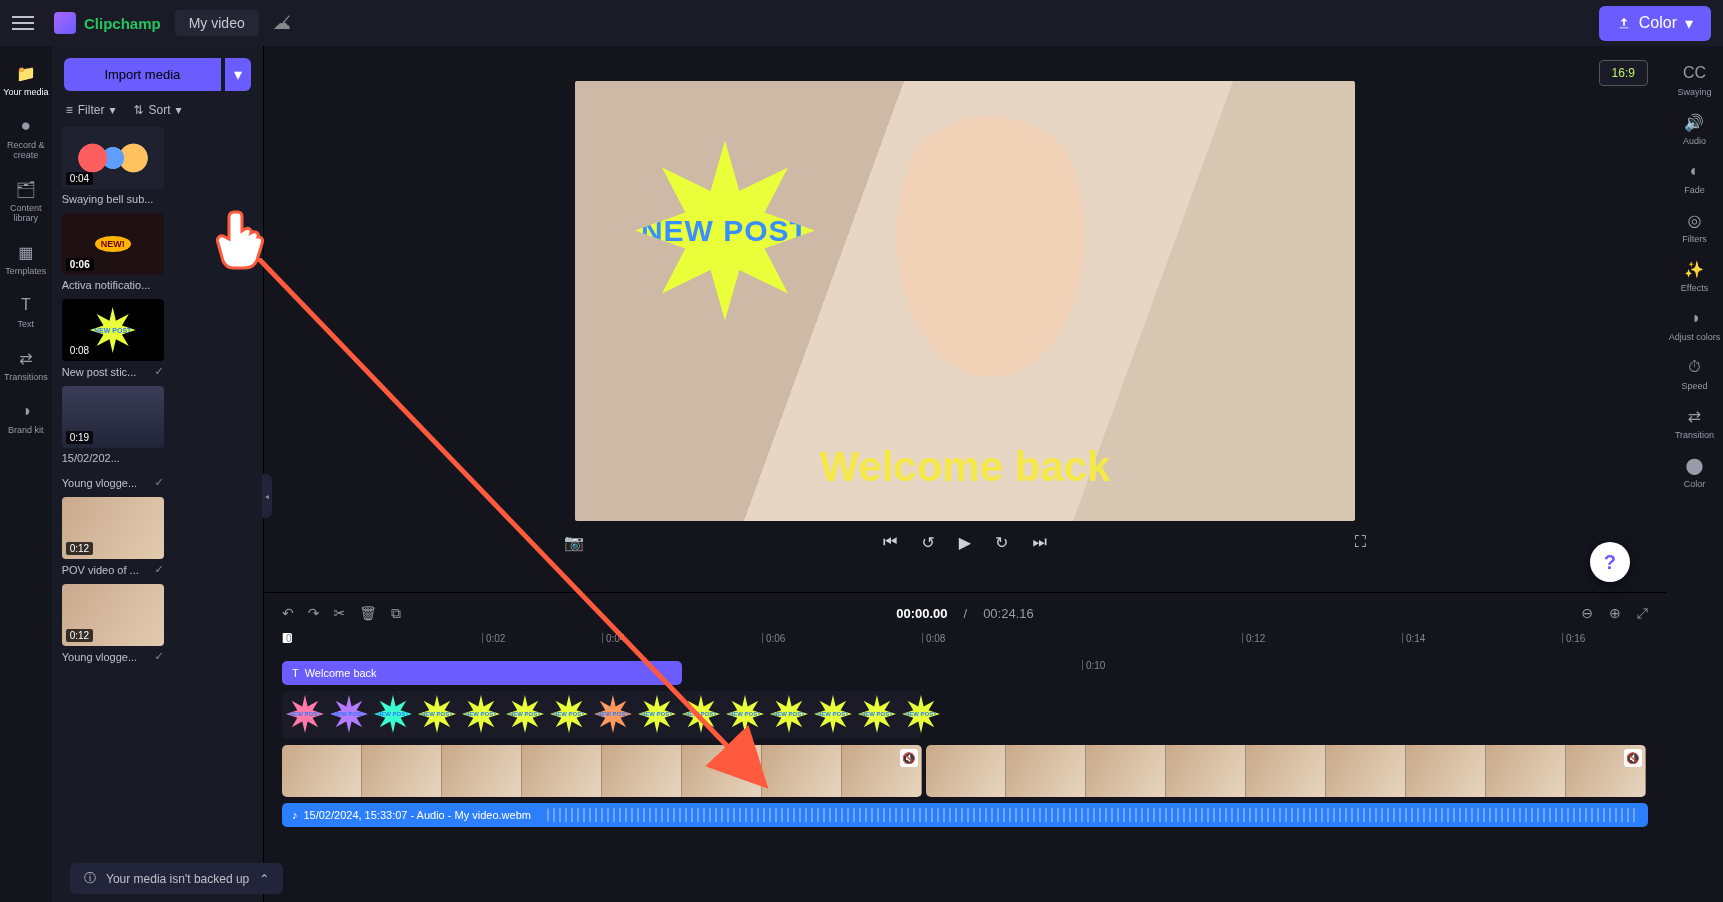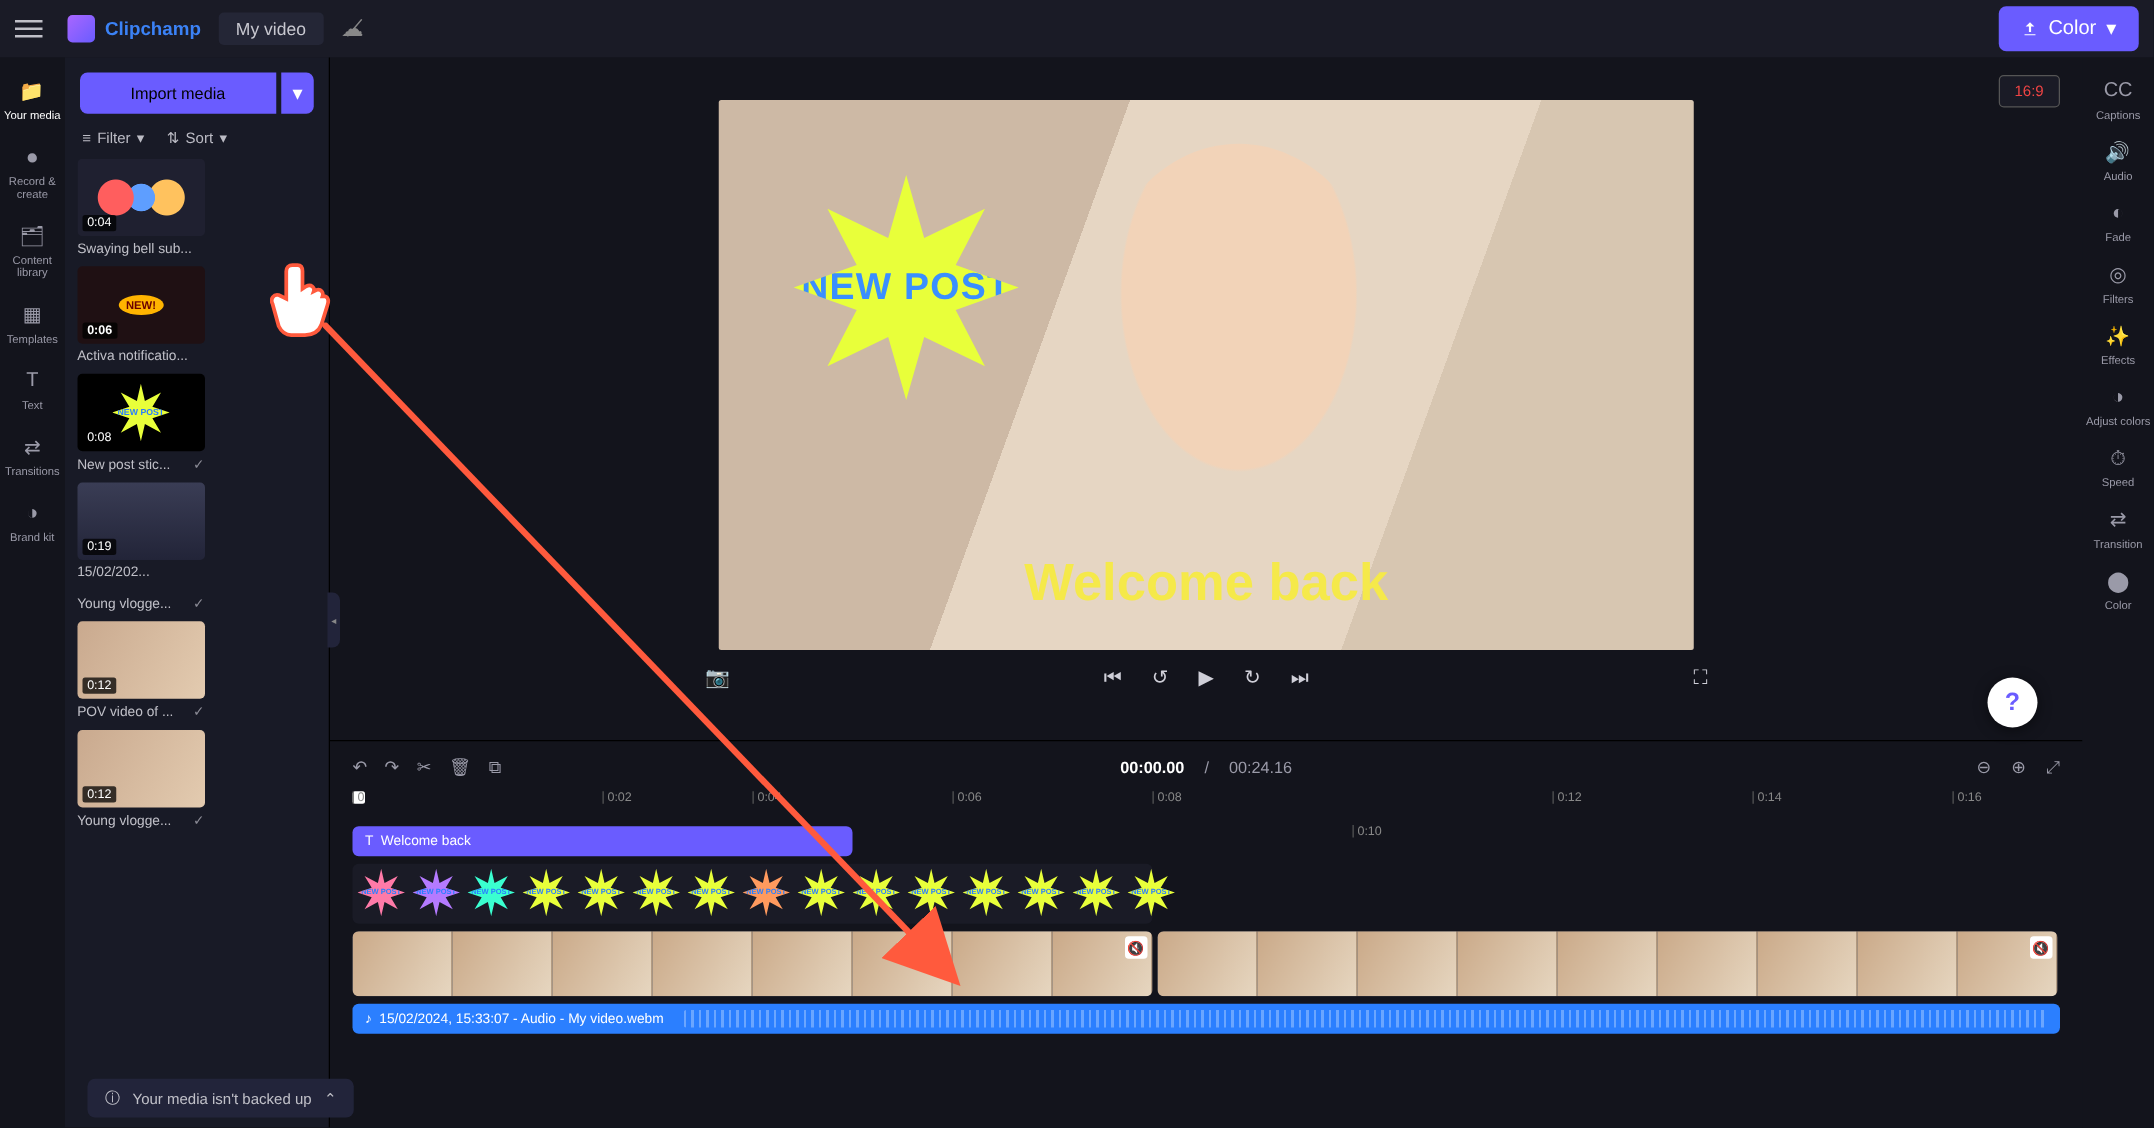--- a/index.html
+++ b/index.html
@@ -2,21 +2,21 @@
 <html><head>
 <meta charset="utf-8">
 <style>
 * { margin:0; padding:0; box-sizing:border-box; font-family:"Segoe UI",sans-serif; }
 body { background:#13141c; color:#e0e0e0; width:1723px; height:902px; overflow:hidden; position:relative; }
 .topbar { height:46px; background:#1a1b26; display:flex; align-items:center; padding:0 12px; gap:14px; }
 .hamburger { width:28px; height:28px; display:flex; flex-direction:column; justify-content:center; gap:4px; cursor:pointer; }
 .hamburger span { height:2px; background:#c0c0c8; width:22px; }
 .logo-box { display:flex; align-items:center; gap:8px; }
 .logo-icon { width:22px; height:22px; background:linear-gradient(135deg,#a966ff,#6a5cff); border-radius:4px; }
-.brand { color:#3b82f6; font-weight:600; font-size:15px; }
+.brand { color:#22c55e; font-weight:600; font-size:15px; }
 .proj-name { background:#242636; padding:5px 14px; border-radius:4px; font-size:14px; color:#c8c8d0; }
 .cloud-off { color:#888; font-size:18px; }
 .flex-spacer { flex:1; }
 .export-btn { background:#6a5cff; color:#fff; padding:8px 18px; border-radius:6px; display:flex; align-items:center; gap:8px; cursor:pointer; }
 .export-btn svg { width:14px; height:14px; }
 .main-row { display:flex; height:calc(100% - 46px); }
 .left-rail { width:58px; background:#13141c; display:flex; flex-direction:column; align-items:center; padding-top:10px; gap:6px; }
 .rail-item { display:flex; flex-direction:column; align-items:center; gap:3px; padding:6px 2px; font-size:9px; color:#9a9aa8; text-align:center; cursor:pointer; width:100%; }
 .rail-item.active { color:#fff; }
 .rail-icon { width:22px; height:22px; display:flex; align-items:center; justify-content:center; font-size:16px; color:inherit; }
@@ -35,21 +35,21 @@
 .thumb-bells { background:radial-gradient(circle at 30% 50%,#ff5e5e 0 18%,transparent 19%),radial-gradient(circle at 50% 50%,#5e9eff 0 18%,transparent 19%),radial-gradient(circle at 70% 50%,#ffc25e 0 18%,transparent 19%),#1f2030; }
 .thumb-notif { background:#1f1013; display:flex; align-items:center; justify-content:center; }
 .thumb-notif span { background:#ffb400; color:#6a0000; font-size:9px; font-weight:700; padding:3px 6px; border-radius:50%; }
 .thumb-newpost { background:#000; display:flex; align-items:center; justify-content:center; }
 .thumb-date { background:linear-gradient(#3a3d55,#222438);padding-left:41px; }
 .thumb-vlog { background:linear-gradient(120deg,#c9a98e,#e3cbb0); }
 .burst { width:46px; height:46px; background:#e8ff3a; clip-path:polygon(50% 0,57% 30%,85% 15%,70% 40%,100% 50%,70% 60%,85% 85%,57% 70%,50% 100%,43% 70%,15% 85%,30% 60%,0 50%,30% 40%,15% 15%,43% 30%); display:flex; align-items:center; justify-content:center; font-size:7px; font-weight:800; color:#2a7fff; text-align:center; line-height:1; }
 .panel-collapse { position:absolute; right:-9px; top:50%; width:10px; height:44px; background:#22243a; border-radius:0 6px 6px 0; cursor:pointer; color:#888; font-size:8px; display:flex; align-items:center; justify-content:center; }
 .stage-col { flex:1; display:flex; flex-direction:column; background:#13141c; }
 .preview-area { flex:1; display:flex; flex-direction:column; align-items:center; justify-content:center; position:relative; }
-.aspect-btn { position:absolute; top:14px; right:18px; border:1px solid #555; padding:5px 12px; border-radius:4px; font-size:12px; color:#ef4444; cursor:pointer; background:#1a1b26; }
+.aspect-btn { position:absolute; top:14px; right:18px; border:1px solid #555; padding:5px 12px; border-radius:4px; font-size:12px; color:#bef264; cursor:pointer; background:#1a1b26; }
 .canvas { width:780px; height:440px; background:linear-gradient(110deg,#cdb9a5 0 35%,#e6d6c3 35% 70%,#d7c6b1 70%); position:relative; border-radius:2px; overflow:hidden; }
 .face { position:absolute; left:38%; top:8%; width:240px; height:300px; background:radial-gradient(ellipse at 50% 40%,#f2d3b8 0 55%,transparent 56%); border-radius:50% 50% 45% 45%; }
 .hair { position:absolute; left:25%; top:0; width:480px; height:440px; background:radial-gradient(ellipse at 50% 30%,#c9a173 0 60%,transparent 61%); z-index:-1; }
 .overlay-burst { position:absolute; left:60px; top:60px; width:180px; height:180px; background:#e8ff3a; clip-path:polygon(50% 0,58% 28%,85% 15%,72% 40%,100% 50%,72% 60%,85% 85%,58% 72%,50% 100%,42% 72%,15% 85%,28% 60%,0 50%,28% 40%,15% 15%,42% 28%); display:flex; align-items:center; justify-content:center; }
 .overlay-burst span { color:#3a8fff; font-weight:900; font-size:30px; text-align:center; line-height:1; letter-spacing:1px; }
 .overlay-text { position:absolute; bottom:30px; left:50%; transform:translateX(-50%); color:#f5e94a; font-size:42px; font-weight:600; }
 .play-row { display:flex; align-items:center; justify-content:center; gap:24px; padding:12px 0 6px; width:100%; position:relative; }
 .play-row .pbtn { color:#cfcfd8; cursor:pointer; font-size:16px; }
 .play-row .cam { position:absolute; left:300px; }
 .play-row .fs { position:absolute; right:300px; }
@@ -354,21 +354,21 @@
           <span>15/02/2024, 15:33:07 - Audio - My video.webm</span>
           <div class="wave"></div>
         </div>
       </div>
     </div>
   </div>
 
   <div class="right-rail" id="right-rail">
       <div class="rail-item">
         <div class="rail-icon">CC</div>
-        <span>Captions</span>
+        <span>Swaying</span>
       </div>
       <div class="rail-item">
         <div class="rail-icon">🔊</div>
         <span>Audio</span>
       </div>
       <div class="rail-item">
         <div class="rail-icon">◐</div>
         <span>Fade</span>
       </div>
       <div class="rail-item">

